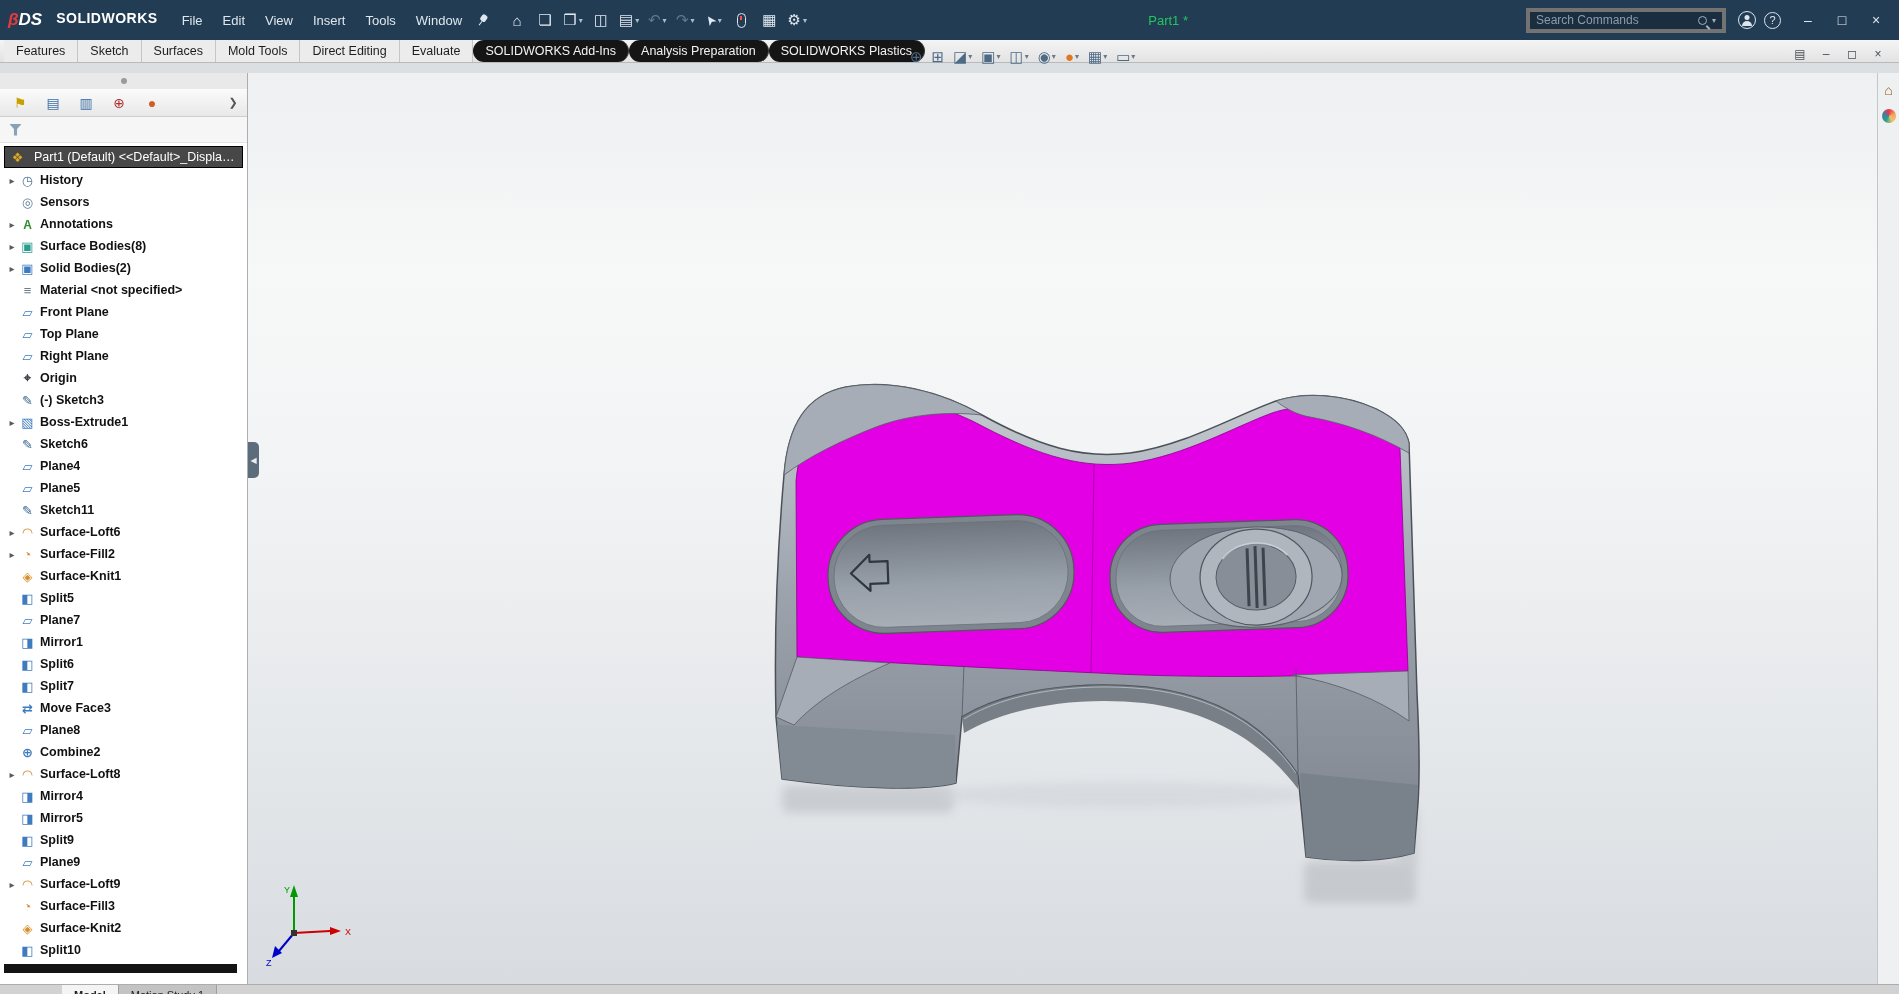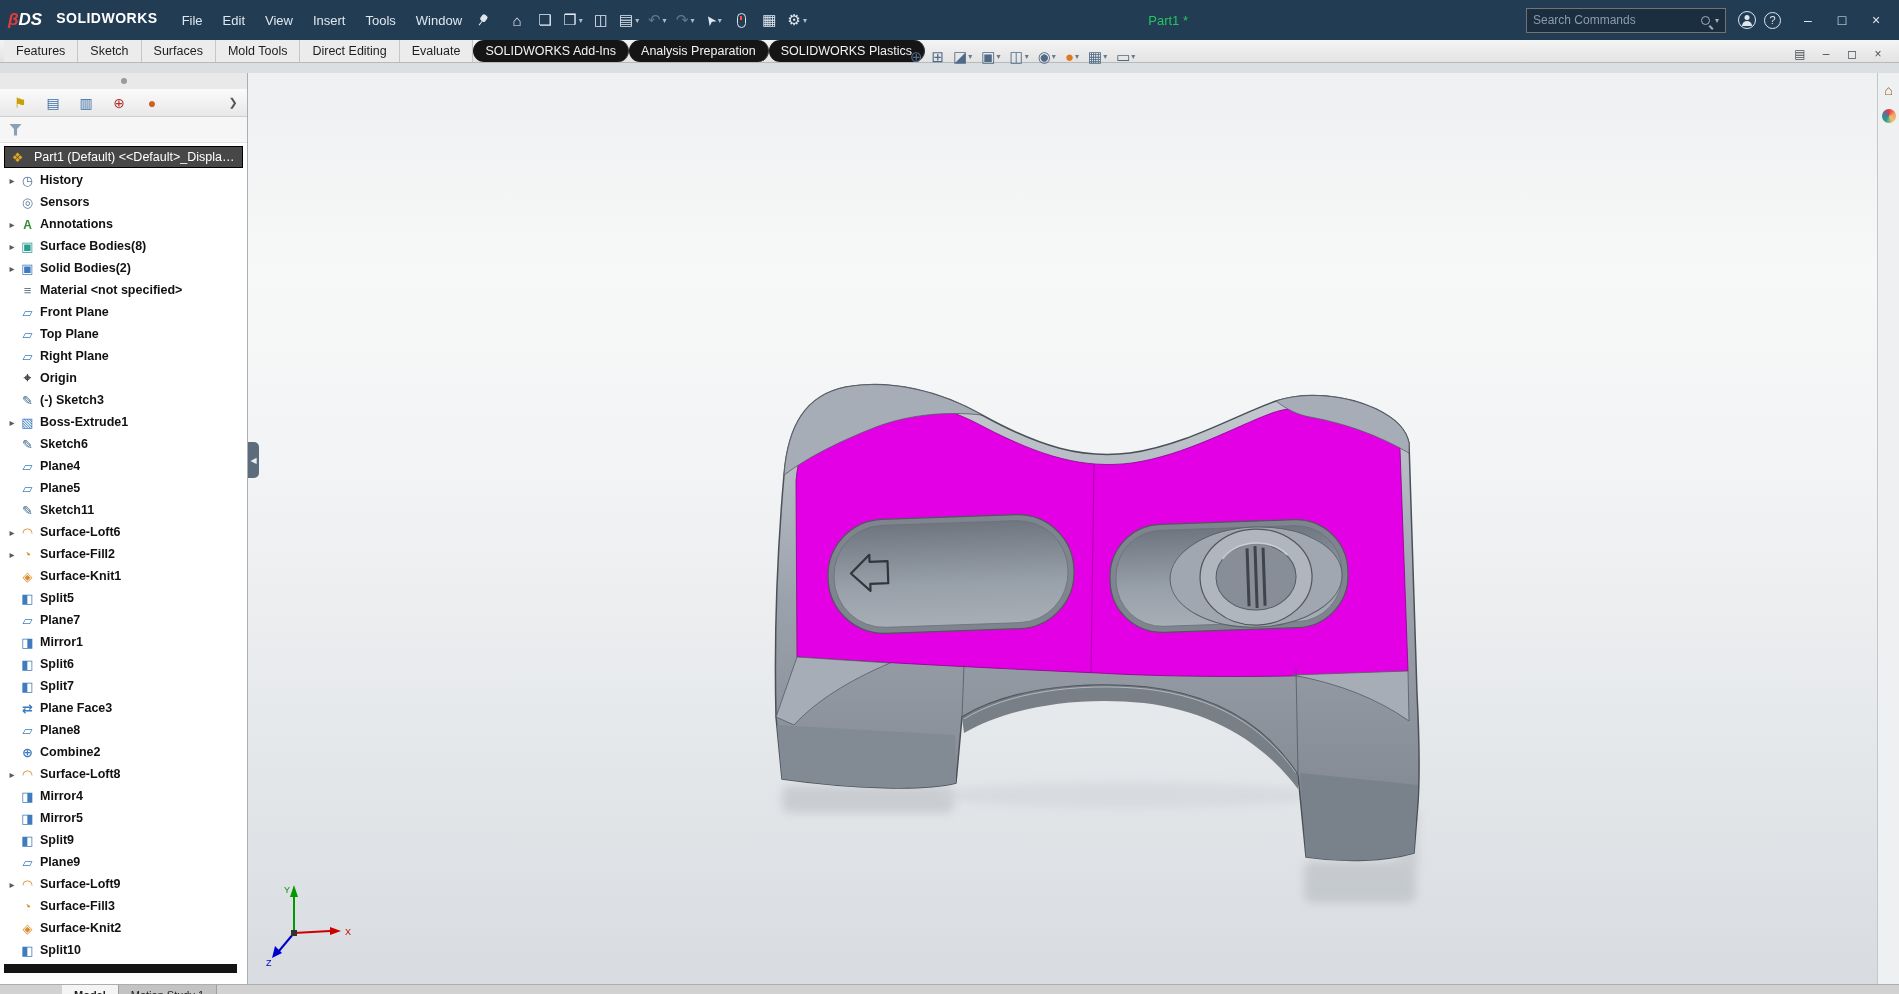--- a/index.html
+++ b/index.html
@@ -24,21 +24,21 @@
     border-radius:2px; color:#e2eaf1; font-size:15px; cursor:default; }
   .tbtn.grayed { color:#64788c; }
   .tbtn .c { display:none; font-size:8px; margin-left:2px; color:#aebdca; }
   .tbtn.caret .c { display:inline; }
   .tb-icons [data-name="select-arrow-icon"] .glyph { display:inline-block; transform:rotate(-125deg); font-size:13px; }
   .tb-icons [data-name="mouse-gesture-icon"] .glyph { width:9px; height:15px; border:1.5px solid #dfe7ee;
     border-radius:5px; position:relative; display:inline-block; }
   .tb-icons [data-name="mouse-gesture-icon"] .glyph::after { content:""; position:absolute; left:50%; top:2px;
     transform:translateX(-50%); width:2px; height:4px; background:#ff5050; }
   .title-wrap { flex:1; text-align:center; font-size:13px; color:#22c55e; white-space:nowrap; }
-  .search { width:200px; height:25px; background:#1b2e40; border:1px solid #737373; display:flex;
+  .search { width:200px; height:25px; background:#1b2e40; border:4px solid #737373; display:flex;
     align-items:center; padding:0 6px; gap:5px; margin-right:12px; }
   .search input { flex:1; min-width:0; background:transparent; border:none; outline:none;
     color:#d6e0e8; font-size:12px; font-family:inherit; }
   .search input::placeholder { color:#8a9cac; }
   .mag { width:9px; height:9px; border:1.5px solid #9fb0bf; border-radius:50%; position:relative; flex:none; }
   .mag::after { content:""; position:absolute; left:8px; top:8px; width:5px; height:1.5px;
     background:#9fb0bf; transform:rotate(45deg); transform-origin:0 0; }
   .search .c { font-size:8px; color:#9fb0bf; }
   .win-icons { display:flex; align-items:center; gap:4px; }
   .person { width:18px; height:18px; border:1.5px solid #dfe7ee; border-radius:50%; position:relative; margin-right:4px; }
@@ -474,21 +474,21 @@
 
             <div class="trow i-split-icon" data-name="tree-item">
               <span class="arr" data-name="expand-arrow-icon"></span>
               <span class="tico" data-name="feature-icon"></span>
               <span class="tlabel">Split7</span>
             </div>
 
             <div class="trow i-move-face-icon" data-name="tree-item">
               <span class="arr" data-name="expand-arrow-icon"></span>
               <span class="tico" data-name="feature-icon"></span>
-              <span class="tlabel">Plane Face3</span>
+              <span class="tlabel">Move Face3</span>
             </div>
 
             <div class="trow i-plane-icon" data-name="tree-item">
               <span class="arr" data-name="expand-arrow-icon"></span>
               <span class="tico" data-name="feature-icon"></span>
               <span class="tlabel">Plane8</span>
             </div>
 
             <div class="trow i-combine-icon" data-name="tree-item">
               <span class="arr" data-name="expand-arrow-icon"></span>

